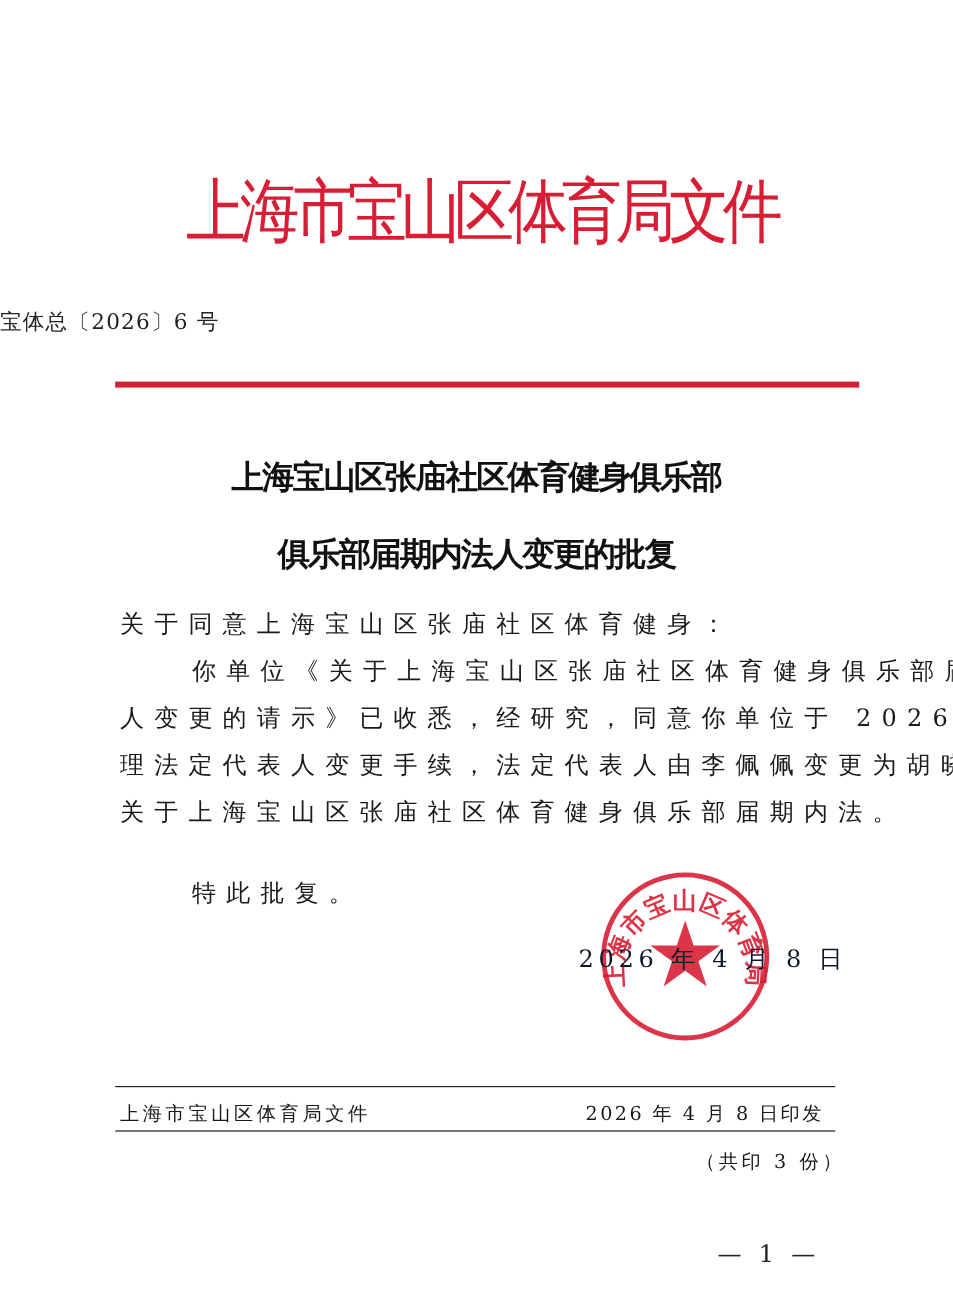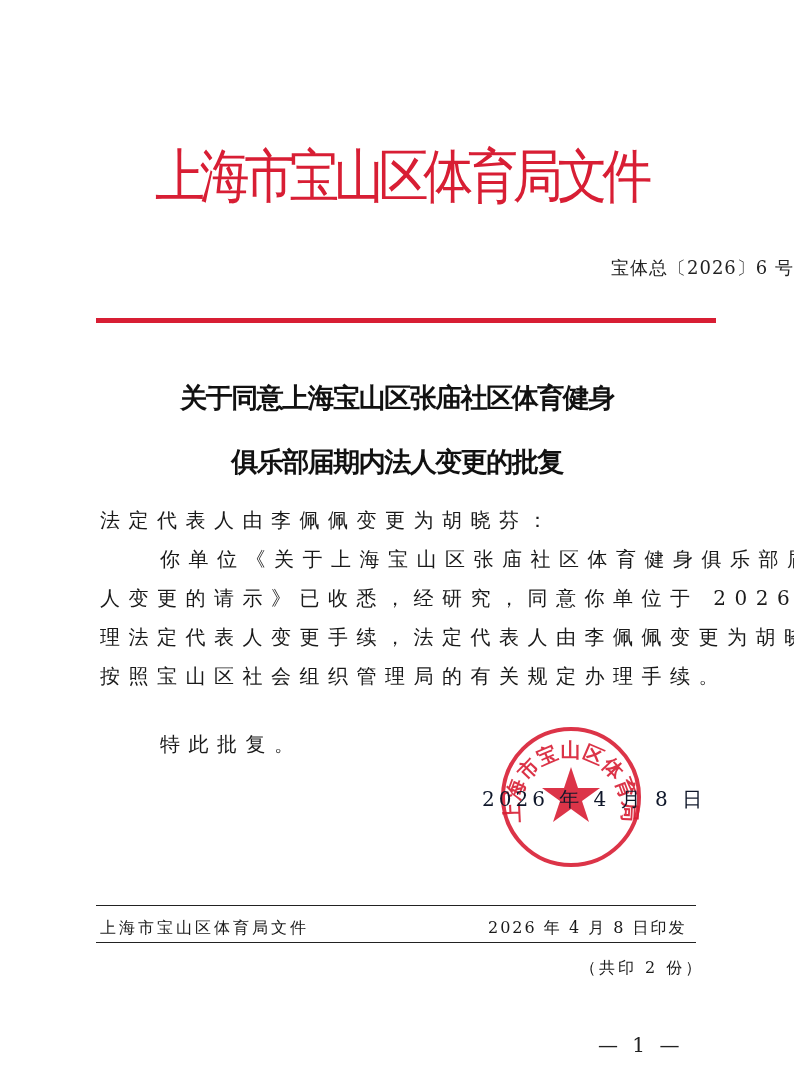--- a/index.html
+++ b/index.html
@@ -21,21 +21,21 @@
     font-family: "DejaVu Sans", "Liberation Sans", sans-serif;
     font-size: 58px;
     line-height: 80px;
     letter-spacing: -6px;
     transform: scaleX(0.86);
     transform-origin: center;
     white-space: nowrap;
   }
   .doc-number {
     left: 0; width: 794px; top: 256px;
-    text-align: right;
+    text-align: left;
     font-size: 18px;
     letter-spacing: 1px;
     color: #222;
   }
   .red-rule {
     left: 96px; top: 318px; width: 620px; height: 5px;
     background: #d81e34;
   }
 
   .heading {
@@ -93,42 +93,42 @@
     color: #222;
   }
 </style>
 </head>
 <body>
 
 <div class="abs masthead">上海市宝山区体育局文件</div>
 <div class="abs doc-number">宝体总〔2026〕6 号</div>
 <div class="abs red-rule"></div>
 
-<div class="abs heading l1">关于同意上海宝山区张庙社区体育健身</div>
+<div class="abs heading l1">上海宝山区张庙社区体育健身俱乐部</div>
 <div class="abs heading l2">俱乐部届期内法人变更的批复</div>
 
-<div class="abs body-line" style="top:506px;">法定代表人由李佩佩变更为胡晓芬：</div>
+<div class="abs body-line" style="top:506px;">关于同意上海宝山区张庙社区体育健身：</div>
 <div class="abs body-line indent" style="top:545px;">你单位《关于上海宝山区张庙社区体育健身俱乐部届期内法</div>
 <div class="abs body-line" style="top:584px;">人变更的请示》已收悉，经研究，同意你单位于 2026 年 4 月办</div>
 <div class="abs body-line" style="top:623px;">理法定代表人变更手续，法定代表人由李佩佩变更为胡晓芬。请</div>
-<div class="abs body-line" style="top:662px;">按照宝山区社会组织管理局的有关规定办理手续。</div>
+<div class="abs body-line" style="top:662px;">关于上海宝山区张庙社区体育健身俱乐部届期内法。</div>
 <div class="abs body-line indent" style="top:730px;">特此批复。</div>
 
 <svg class="abs seal" viewBox="0 0 144 144">
   <defs>
     <path id="sealArc" d="M 28 112 A 52 52 0 1 1 116 112" fill="none"></path>
   </defs>
   <circle cx="72" cy="72" r="68" fill="none" stroke="#d81e34" stroke-width="4" opacity="0.9"></circle>
   <text font-family="DejaVu Sans, sans-serif" font-size="20" font-weight="bold" fill="#d81e34" opacity="0.9" letter-spacing="1">
     <textPath href="#sealArc" startOffset="50%" text-anchor="middle">上海市宝山区体育局</textPath>
   </text>
   <polygon fill="#d81e34" opacity="0.9" points="72,42 79,63 101,63 83,76 90,97 72,84 54,97 61,76 43,63 65,63"></polygon>
 </svg>
 
 <div class="abs date-line">2026 年 4 月 8 日</div>
 
 <div class="abs footer-rule top"></div>
 <div class="abs footer-left">上海市宝山区体育局文件</div>
 <div class="abs footer-right">2026 年 4 月 8 日印发</div>
 <div class="abs footer-rule bottom"></div>
-<div class="abs copies">（共印 2 份）</div>
+<div class="abs copies">（共印 3 份）</div>
 
 <div class="abs page-num">— 1 —</div>
 
 </body></html>

